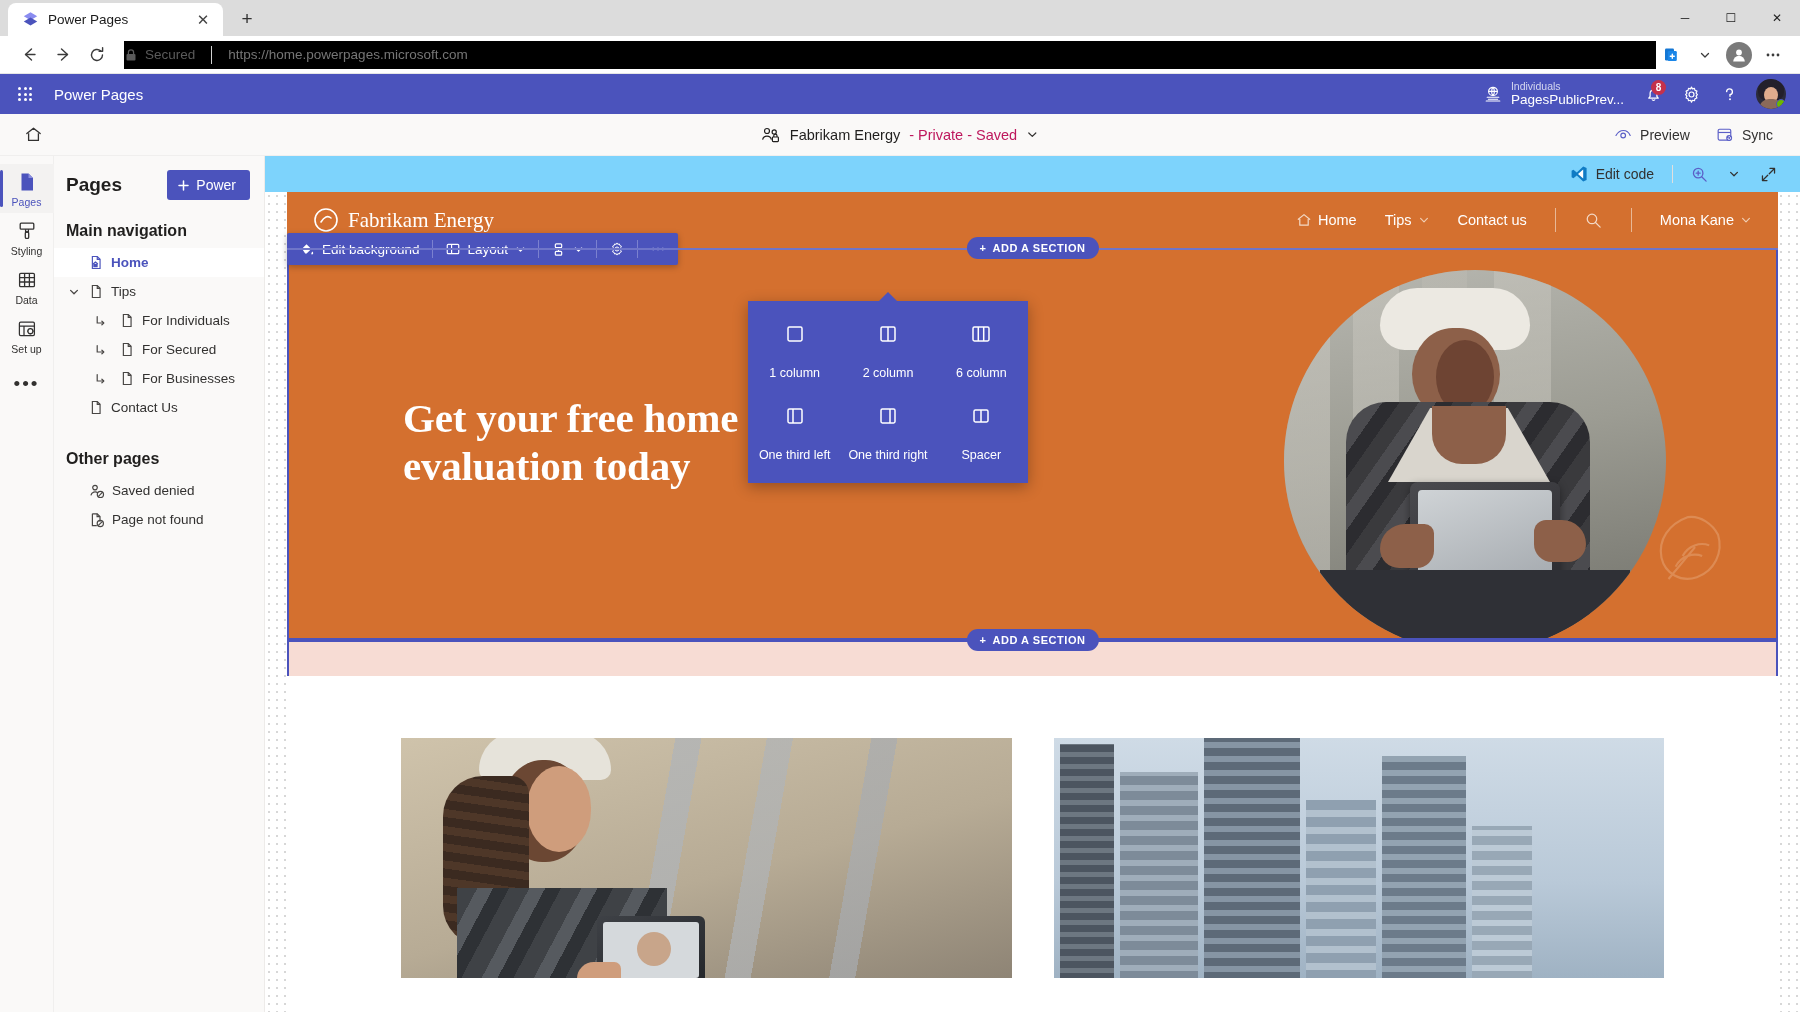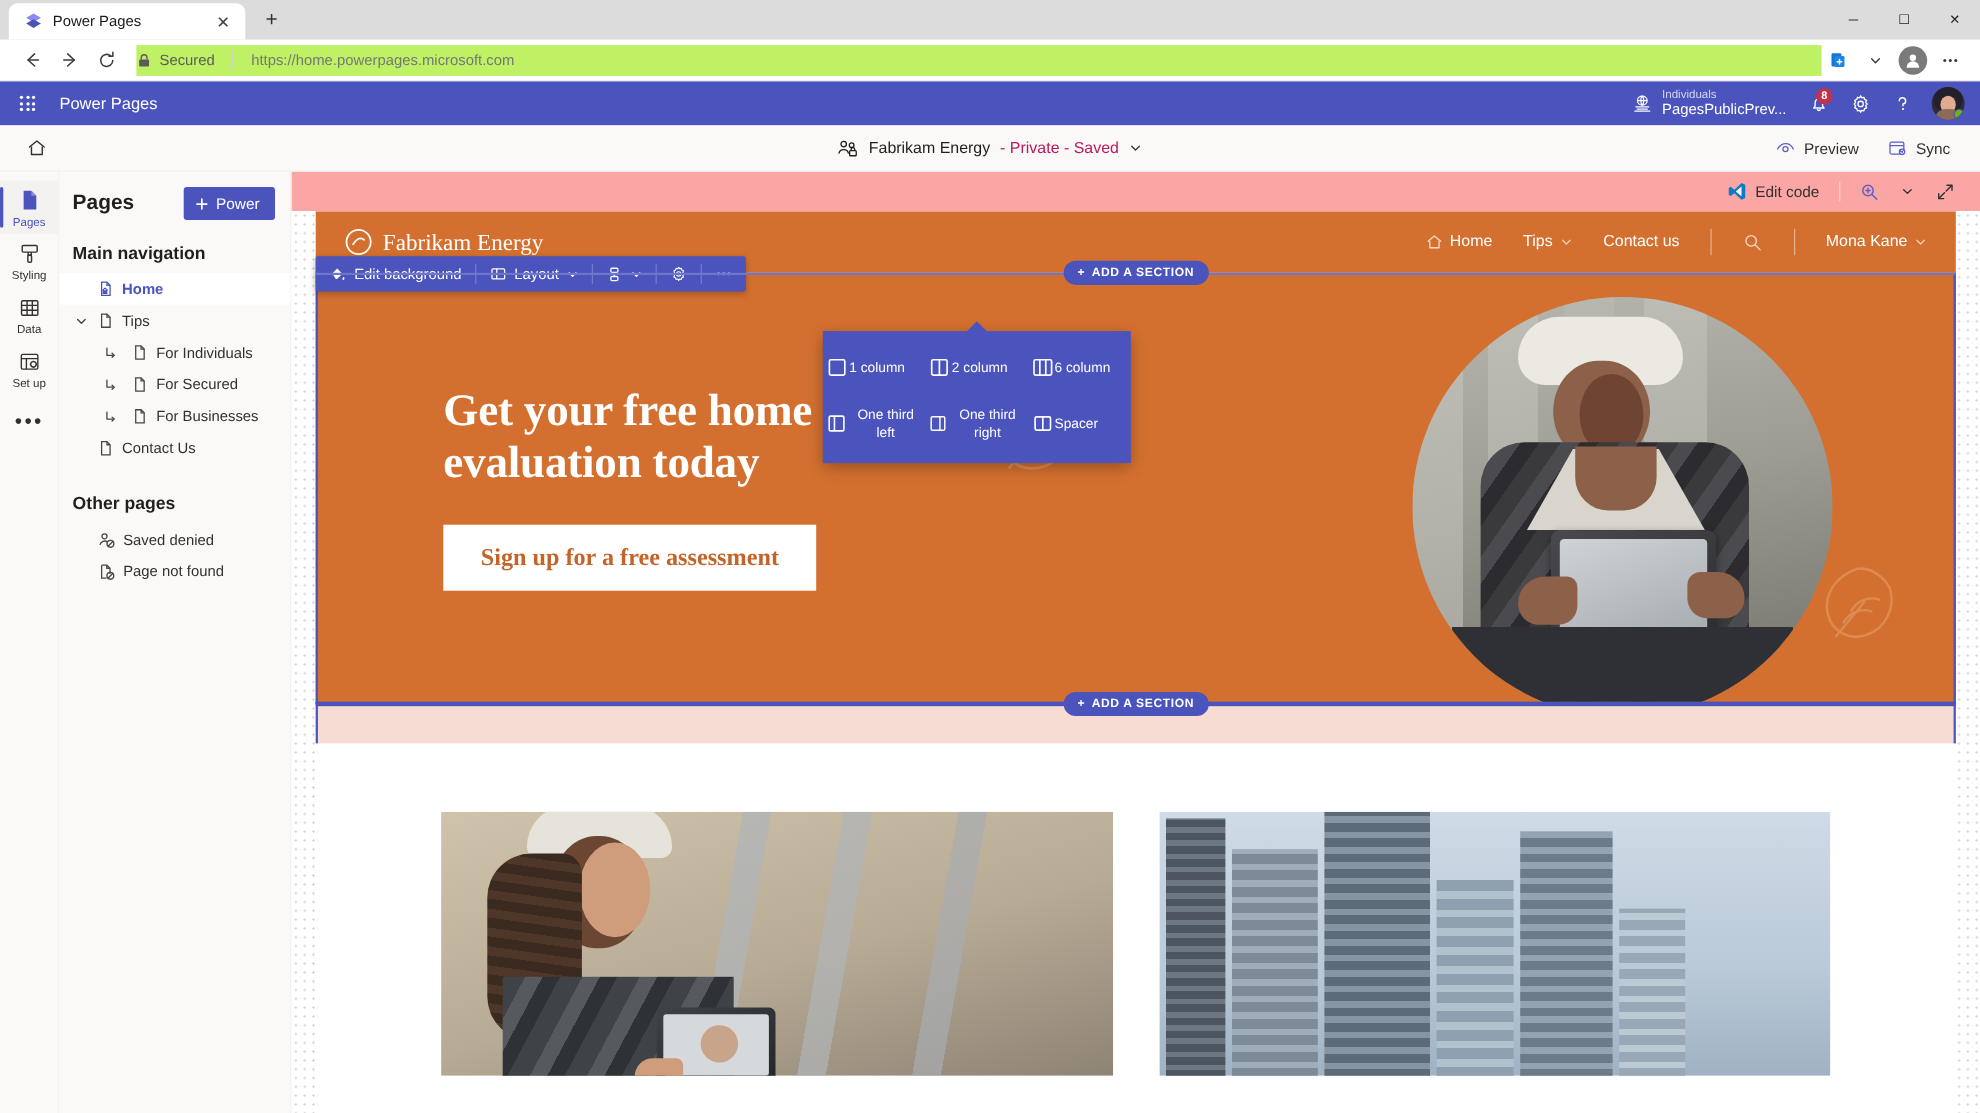--- a/index.html
+++ b/index.html
@@ -34,21 +34,21 @@
 
   .browser-toolbar{
     height:38px; background:#ffffff; display:flex; align-items:center; gap:0;
     padding:0 12px; border-bottom:1px solid #e6e6e6;
   }
   .nav-btn{ width:34px;height:32px; display:flex;align-items:center;justify-content:center;
      color:#3b3b3b; cursor:pointer; border-radius:4px; }
   .nav-btn svg{ display:block; }
   .omnibox{
     flex:1; height:28px; margin-left:10px; display:flex; align-items:center;
-    background:#bef264; gap:8px;
+    background:#000000; gap:8px;
   }
   .secured{ display:flex;align-items:center;gap:7px; color:#5b5b5b; font-size:13.5px; }
   .omnibox-sep{ width:1px; height:18px; background:#d2d2d2; margin:0 8px;}
   .url{ color:#767676; font-size:13.5px; }
   .toolbar-right{ display:flex; align-items:center; gap:4px; }
   .tb-icon{ width:30px;height:30px;display:flex;align-items:center;justify-content:center;
      cursor:pointer;border-radius:4px; color:#3b3b3b;}
   .avatar-circle{ width:26px;height:26px;border-radius:50%;background:#7a7a7a;
      display:flex;align-items:center;justify-content:center;}
 
@@ -150,21 +150,21 @@
   .tw-spacer{ width:16px; flex:0 0 16px;}
   .tw-indent{ width:24px; flex:0 0 24px; display:flex;align-items:center;justify-content:center;}
   .ico{ display:flex;align-items:center; flex:0 0 auto; color:#484644;}
   .spacer-gap{ height:22px; }
 
   
   .canvas-wrap{ flex:1; display:flex; flex-direction:column; background:#ffffff; position:relative;
      overflow:hidden; }
   .canvas-top{
     height:36px; display:flex; align-items:center; justify-content:flex-end; padding-right:14px;
-    gap:2px; background:#fca5a5;
+    gap:2px; background:#7dd3fc;
   }
   .ct-btn{ display:flex;align-items:center;gap:8px; padding:4px 9px;cursor:pointer;border-radius:3px;
      font-size:14px;color:#323130;}
   .ct-sep{ width:1px;height:18px;background:#e1dfdd;margin:0 7px;}
 
   .canvas-scroll{
     flex:1; position:relative; overflow:hidden;
     background:
       radial-gradient(circle, #d7d7d7 1px, transparent 1.2px) 0 0/8px 8px,
       #ffffff;
@@ -238,21 +238,21 @@
   .flyout{
     position:absolute; width:280px; background:#4b53bc; color:#fff; z-index:60;
     padding:16px 0 14px; box-shadow:0 4px 14px rgba(0,0,0,.3);
   }
   .flyout::before{
     content:""; position:absolute; top:-9px; left:50%; transform:translateX(-50%);
     border-left:10px solid transparent; border-right:10px solid transparent;
     border-bottom:10px solid #4b53bc;
   }
   .fly-grid{ display:grid; grid-template-columns:repeat(3,1fr); row-gap:12px; }
-  .fly-cell{ display:flex;flex-direction:row;align-items:center;gap:0; cursor:pointer;
+  .fly-cell{ display:flex;flex-direction:column;align-items:center;gap:20px; cursor:pointer;
      padding:6px 2px; }
   .fly-label{ font-size:12.5px; text-align:center; line-height:1.28; }
 
   
   .ph{ position:absolute; inset:0; }
 </style>
 </head>
 <body>
 
 <div class="browser-tabstrip">
@@ -754,21 +754,20 @@
           <span class="leaf" style="right:42px; bottom:36px;">
             <svg width="92" height="92" viewBox="0 0 104 104" fill="none" stroke="#f3c9a8" stroke-width="2.4">
               <path d="M52 8 C30 16 18 34 22 54 C26 72 44 82 62 76 C82 69 92 48 86 28 C80 16 66 6 52 8 Z"></path>
               <path d="M30 78 L60 42 M46 52 C52 40 66 36 76 40 M38 64 C44 52 58 48 68 52"></path>
             </svg>
           </span>
 
           <div class="hero-inner">
             <div class="hero-text">
               <div class="hero-h1">Get your free home energy evaluation today</div>
-              <div class="hero-btn">Sign up for a free assessment</div>
             </div>
           </div>
 
           <div class="hero-photo">
             <div class="ph" style="background:linear-gradient(170deg,#b7b7b0 0%,#9c9c93 45%,#6f6f68 100%);"></div>
             <div class="ph" style="background:
                  linear-gradient(90deg, rgba(200,198,190,.55) 0 12%, transparent 12% 18%, rgba(200,198,190,.5) 18% 30%, transparent 30% 36%, rgba(190,188,180,.45) 36% 48%, transparent 48% 55%, rgba(200,198,190,.5) 55% 70%, transparent 70%);"></div>
             <div style="position:absolute; left:96px; top:18px; width:150px;height:62px;border-radius:60px 60px 40px 40px; background:#ece9e2;"></div>
             <div style="position:absolute; left:128px; top:58px; width:88px;height:92px;border-radius:46px/52px; background:#8d6049;"></div>
             <div style="position:absolute; left:152px; top:70px; width:58px;height:74px;border-radius:30px/38px; background:#6e4433;"></div>

